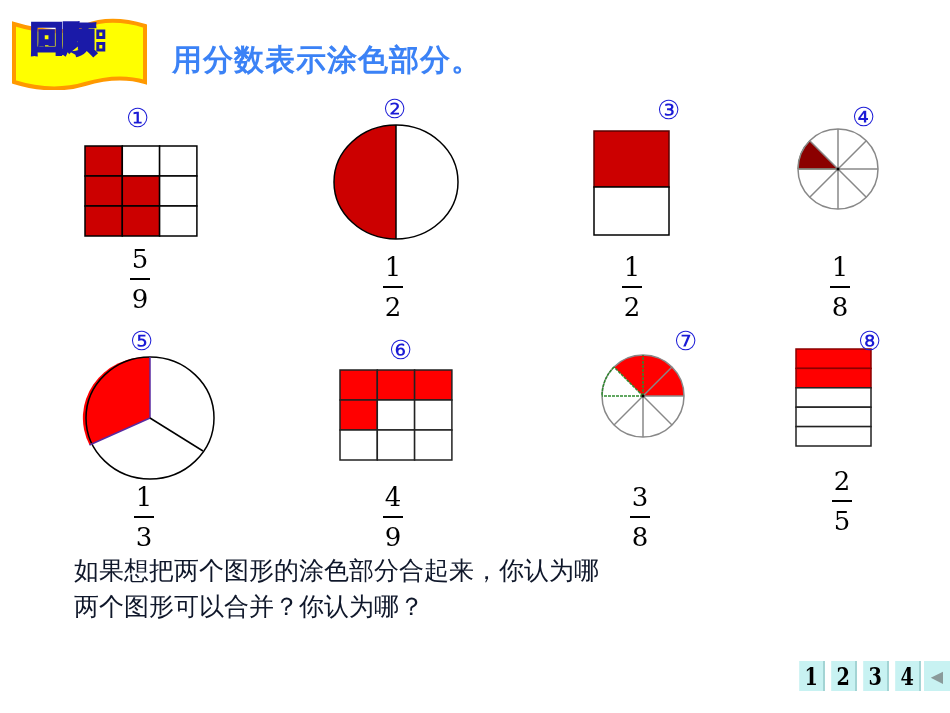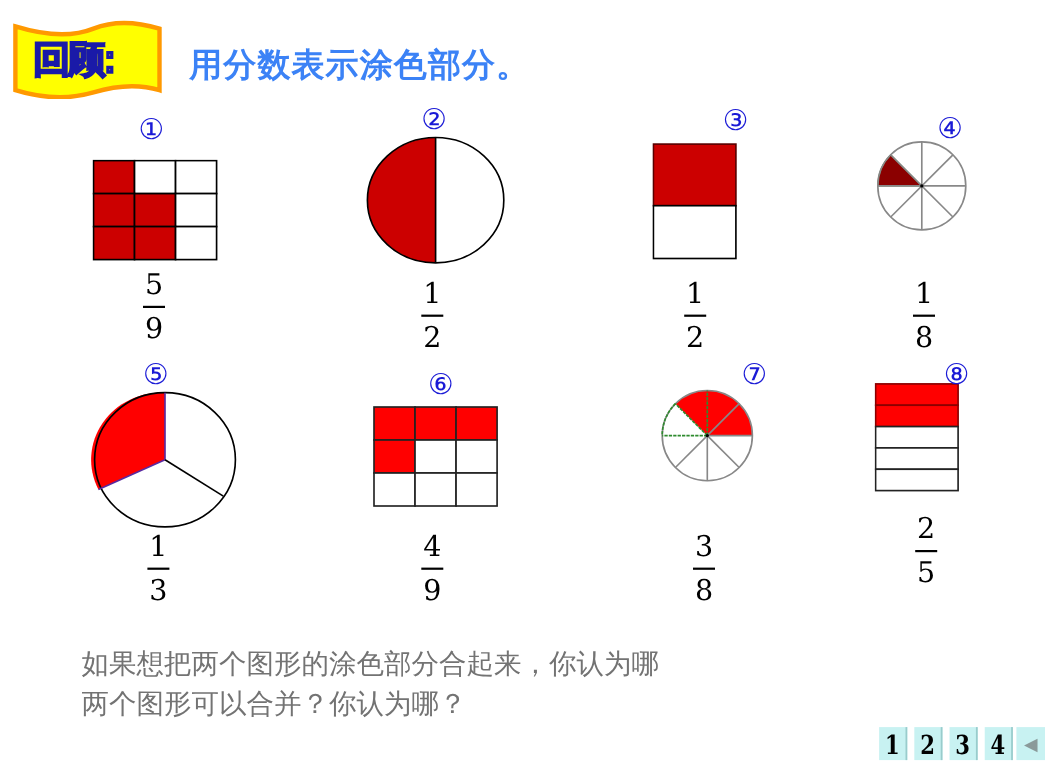--- a/index.html
+++ b/index.html
@@ -1,31 +1,31 @@
 <!DOCTYPE html>
 <html><head>
 <meta charset="utf-8">
 <style>
   html, body { margin:0; padding:0; background:#ffffff; }
   body { width:950px; height:713px; position:relative; overflow:hidden;
          font-family:"DejaVu Sans", sans-serif; }
   .abs { position:absolute; }
   .banner { left:10px; top:18px; width:140px; height:72px; }
   .banner svg { position:absolute; left:0; top:0; }
-  .banner-text { position:absolute; left:20px; top:16px; font-size:34px; font-weight:normal;
+  .banner-text { position:absolute; left:20px; top:0; font-size:34px; font-weight:bold;
                  color:#ffff00; -webkit-text-stroke:3px #1a1aa8; letter-spacing:-2px;
                  font-family:"DejaVu Sans", sans-serif; line-height:40px; }
   .title { left:172px; top:40px; font-size:30px; color:#3b82f6; line-height:40px;
            font-family:"DejaVu Sans", sans-serif; font-weight:bold; letter-spacing:1px; }
   .num { color:#1a1ad6; font-size:26px; line-height:28px; font-family:"DejaVu Serif", serif; }
   .frac { width:40px; text-align:center; font-family:"DejaVu Serif", serif; color:#000; font-size:26px; }
   .frac .n, .frac .d { display:block; line-height:30px; }
   .frac .bar { display:block; width:20px; height:2px; background:#000; margin:4px auto; }
-  .q { left:74px; top:587px; font-size:25px; line-height:36px; color:#737373;
-       font-family:Liberation Serif, serif; width:700px; }
+  .q { left:74px; top:552px; font-size:25px; line-height:36px; color:#0f172a;
+       font-family:Liberation Sans, sans-serif; width:700px; }
   .q span { display:block; }
   .pager { left:796px; top:661px; height:30px; display:flex; }
   .pager .pbtn { width:32px; height:30px; background:#c8f2f2; border-right:2px solid #9cc;
                  display:flex; align-items:center; justify-content:center;
                  font-family:"DejaVu Serif", serif; font-size:24px; font-weight:bold; color:#000;
                  box-sizing:border-box; cursor:pointer; transform:scaleX(0.8); }
   .pager .prev { width:26px; height:30px; background:#c8f2f2; display:flex; align-items:center;
                  justify-content:center; color:#8a9a9a; font-size:16px; cursor:pointer; }
 </style>
 </head>

